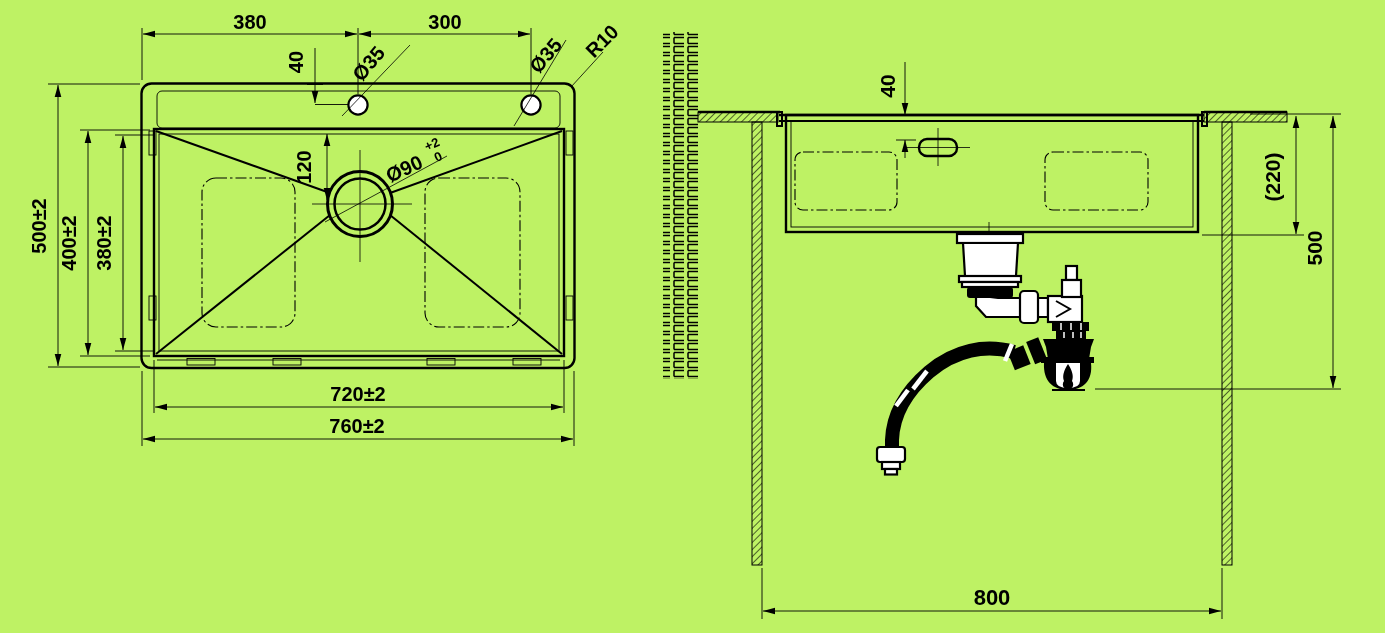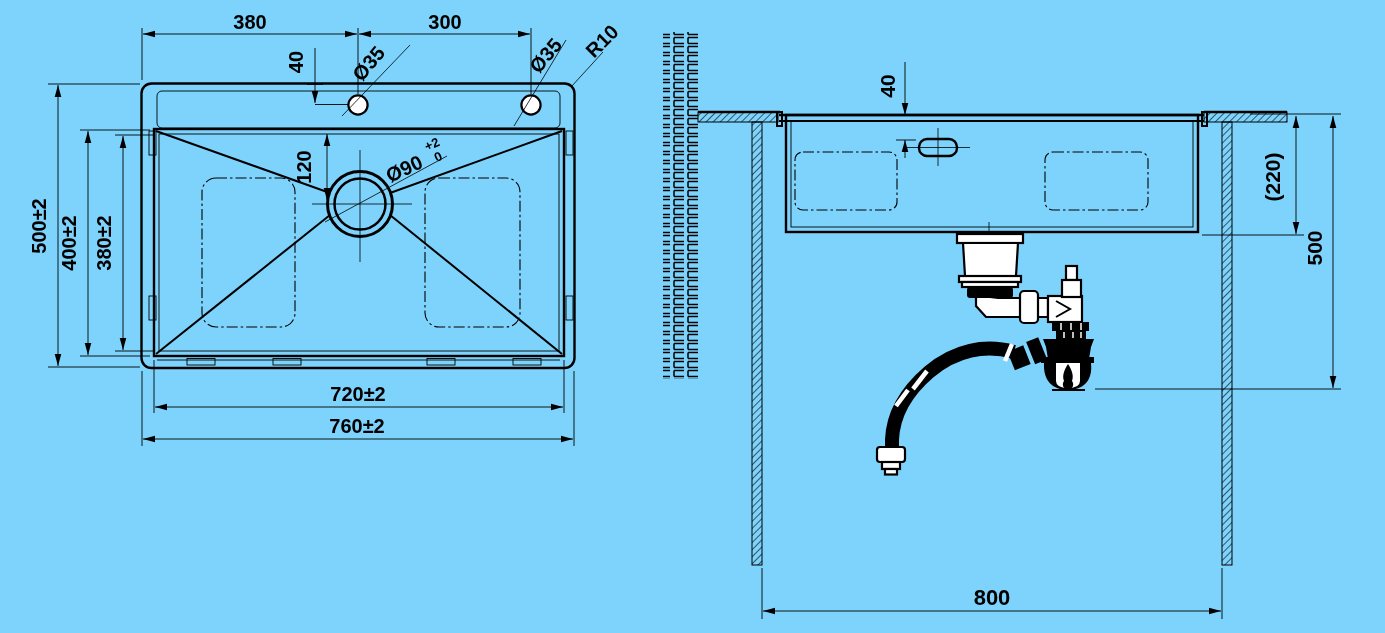--- a/index.html
+++ b/index.html
@@ -1,16 +1,16 @@
 <!DOCTYPE html>
 <html><head>
 <meta charset="utf-8">
 <style>
   html,body{margin:0;padding:0;background:#fff;}
-  .stage{width:1385px;height:633px;background:#7dd3fc;position:relative;}
+  .stage{width:1385px;height:633px;background:#bef264;position:relative;}
   svg{display:block;}
   text{fill:#000;font-family:"Liberation Sans",sans-serif;font-weight:bold;}
   .dim{font-size:20px;}
   .dimR{font-size:21px;}
   .dimB{font-size:22px;}
   .tol{font-size:13px;}
   .thick{stroke:#000;stroke-width:2.4;fill:none;}
   .thick2{stroke:#000;stroke-width:2;fill:none;}
   .thin{stroke:#000;stroke-width:0.9;fill:none;}
   .dimline{stroke:#000;stroke-width:0.9;fill:none;}

